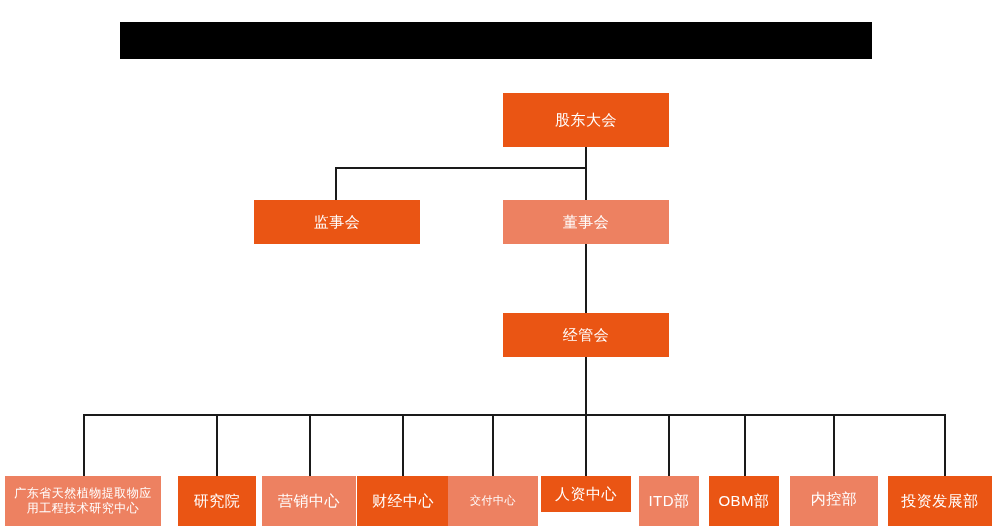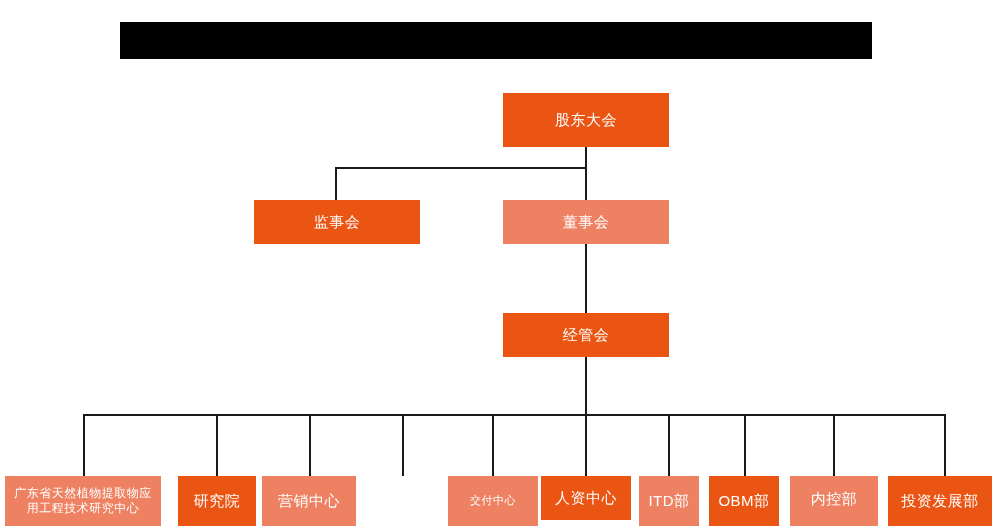--- a/index.html
+++ b/index.html
@@ -110,26 +110,29 @@
   </div>
 
   <div class="node dark" style="left:178px; top:476px; width:78px; height:50px; font-size:15px;">
     <span class="node-label">研究院</span>
   </div>
 
   <div class="node light" style="left:262px; top:476px; width:94px; height:50px; font-size:15px;">
     <span class="node-label">营销中心</span>
   </div>
 
+  <div class="node dark" style="left:357px; top:476px; width:92px; height:50px; font-size:15px;">
+    <span class="node-label">财经中心</span>
+  </div>
 
   <div class="node light" style="left:448px; top:476px; width:90px; height:50px; font-size:11px;">
     <span class="node-label">交付中心</span>
   </div>
 
-  <div class="node dark" style="left:541px; top:476px; width:90px; height:44px; font-size:15px;">
+  <div class="node dark" style="left:541px; top:476px; width:90px; height:36px; font-size:15px;">
     <span class="node-label">人资中心</span>
   </div>
 
   <div class="node light" style="left:639px; top:476px; width:60px; height:50px; font-size:15px;">
     <span class="node-label">ITD部</span>
   </div>
 
   <div class="node dark" style="left:709px; top:476px; width:70px; height:50px; font-size:15px;">
     <span class="node-label">OBM部</span>
   </div>

